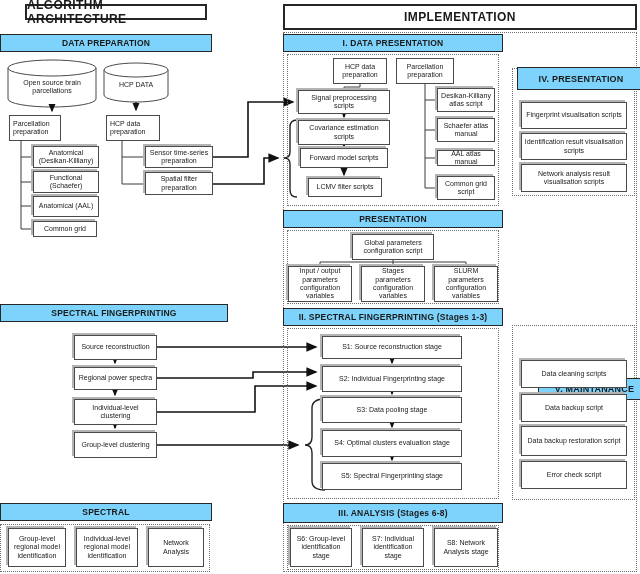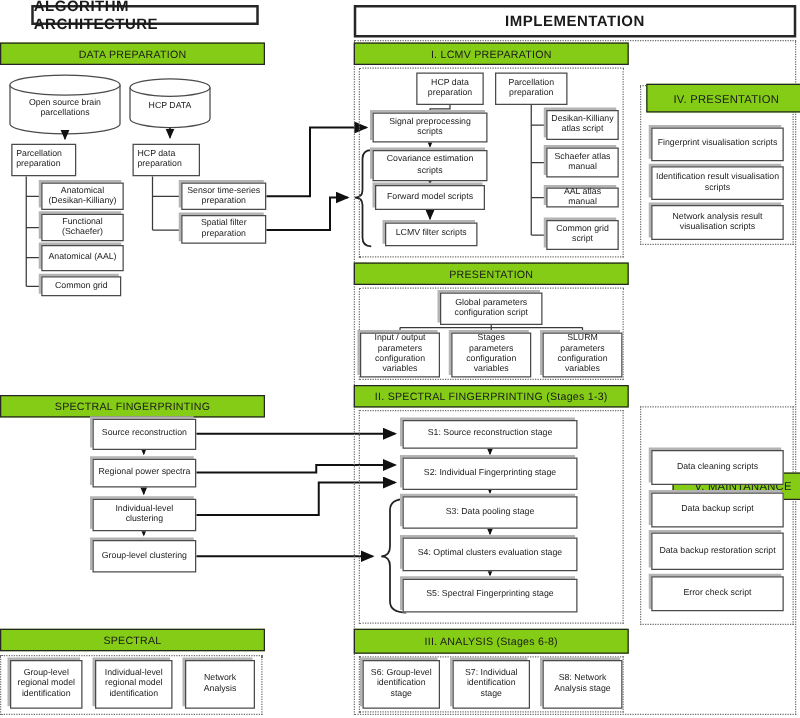--- a/index.html
+++ b/index.html
@@ -1,21 +1,21 @@
 <!DOCTYPE html>
 <html><head>
 <meta charset="utf-8">
 <style>
   html,body{margin:0;padding:0;background:#fff;}
   body{width:640px;height:574px;position:relative;font-family:"Liberation Sans",sans-serif;color:#1a1a1a;}
   .abs{position:absolute;box-sizing:border-box;}
   .title-box{border:2px solid #262626;background:#fff;display:flex;align-items:center;justify-content:center;
     font-weight:bold;font-size:12px;letter-spacing:.4px;}
-  .hdr{border:1.5px solid #262626;background:#84cc16;display:flex;align-items:center;justify-content:center;
-    font-weight:normal;font-size:8.5px;letter-spacing:.2px;}
+  .hdr{border:1.5px solid #262626;background:#7dd3fc;display:flex;align-items:center;justify-content:center;
+    font-weight:bold;font-size:8.5px;letter-spacing:.2px;}
   .hdr.small{font-size:9px;}
   .box{border:1px solid #4a4a4a;background:#fff;box-shadow:-2px -2px 0 0 #b4b4b4;
     display:flex;align-items:center;justify-content:center;text-align:center;
     font-size:7px;line-height:1.2;padding:1px 2px;}
   .box.plain{box-shadow:none;}
   .box.tl{justify-content:flex-start;text-align:left;padding-left:3px;}
   .dotted{border:1px dotted #6e6e6e;background:transparent;}
   .cyl-label{display:flex;align-items:center;justify-content:center;text-align:center;
     font-size:7px;line-height:1.2;}
   svg.overlay{position:absolute;left:0;top:0;pointer-events:none;}
@@ -86,37 +86,37 @@
 <div class="abs box plain tl" style="left:106px;top:115px;width:54px;height:26px;">HCP data preparation</div>
 
 <div class="abs box" style="left:33px;top:146px;width:66px;height:22px;">Anatomical (Desikan-Killiany)</div>
 <div class="abs box" style="left:33px;top:171px;width:66px;height:22px;">Functional (Schaefer)</div>
 <div class="abs box" style="left:33px;top:196px;width:66px;height:21px;">Anatomical (AAL)</div>
 <div class="abs box" style="left:33px;top:221px;width:64px;height:16px;">Common grid</div>
 
 <div class="abs box" style="left:145px;top:146px;width:68px;height:22px;">Sensor time-series preparation</div>
 <div class="abs box" style="left:145px;top:172px;width:68px;height:23px;">Spatial filter preparation</div>
 
-<div class="abs hdr" style="left:0;top:316px;width:212px;height:18px;">SPECTRAL FINGERPRINTING</div>
+<div class="abs hdr" style="left:0;top:304px;width:228px;height:18px;">SPECTRAL FINGERPRINTING</div>
 
 <div class="abs box" style="left:74px;top:335px;width:83px;height:25px;">Source reconstruction</div>
 <div class="abs box" style="left:74px;top:367px;width:83px;height:23px;">Regional power spectra</div>
 <div class="abs box" style="left:74px;top:399px;width:83px;height:26px;">Individual-level clustering</div>
 <div class="abs box" style="left:74px;top:432px;width:83px;height:26px;">Group-level clustering</div>
 
 <div class="abs hdr" style="left:0;top:503px;width:212px;height:18px;">SPECTRAL</div>
 <div class="abs dotted" style="left:0;top:524px;width:210px;height:48px;"></div>
 <div class="abs box" style="left:8px;top:528px;width:58px;height:39px;">Group-level regional model identification</div>
 <div class="abs box" style="left:76px;top:528px;width:62px;height:39px;">Individual-level regional model identification</div>
 <div class="abs box" style="left:148px;top:528px;width:56px;height:39px;">Network Analysis</div>
 
 <div class="abs title-box" style="left:283px;top:4px;width:354px;height:26px;">IMPLEMENTATION</div>
 <div class="abs dotted" style="left:283px;top:32px;width:354px;height:540px;"></div>
 
-<div class="abs hdr" style="left:283px;top:34px;width:220px;height:18px;">I. LCMV PREPARATION</div>
+<div class="abs hdr" style="left:283px;top:34px;width:220px;height:18px;">I. DATA PRESENTATION</div>
 <div class="abs dotted" style="left:287px;top:54px;width:212px;height:152px;"></div>
 
 <div class="abs box plain" style="left:333px;top:58px;width:54px;height:26px;">HCP data preparation</div>
 <div class="abs box plain" style="left:396px;top:58px;width:58px;height:26px;">Parcellation preparation</div>
 
 <div class="abs box" style="left:298px;top:90px;width:92px;height:24px;">Signal preprocessing scripts</div>
 <div class="abs box" style="left:298px;top:120px;width:92px;height:25px;">Covariance estimation scripts</div>
 <div class="abs box" style="left:300px;top:148px;width:88px;height:20px;">Forward model scripts</div>
 <div class="abs box" style="left:308px;top:178px;width:74px;height:19px;">LCMV filter scripts</div>
 

